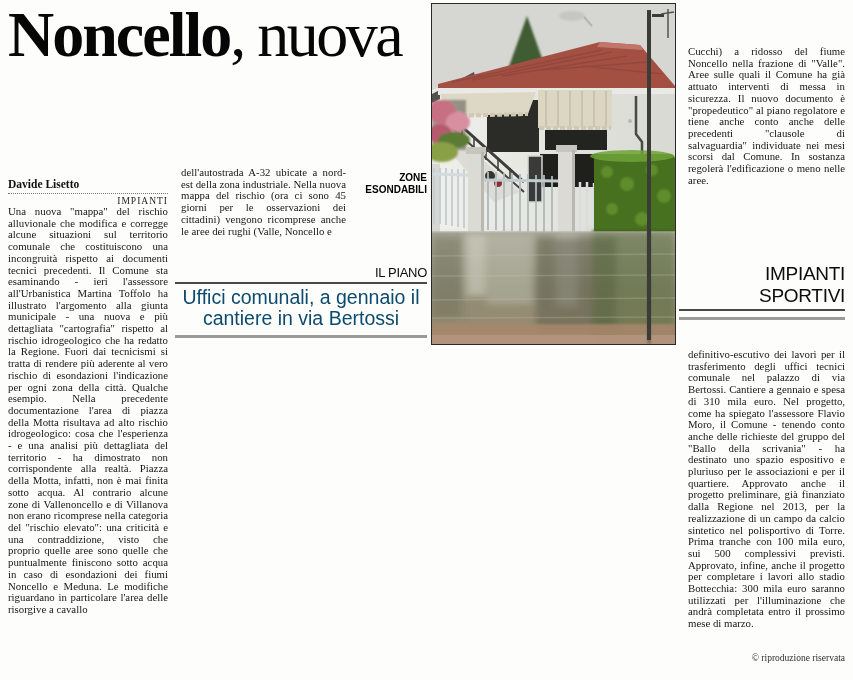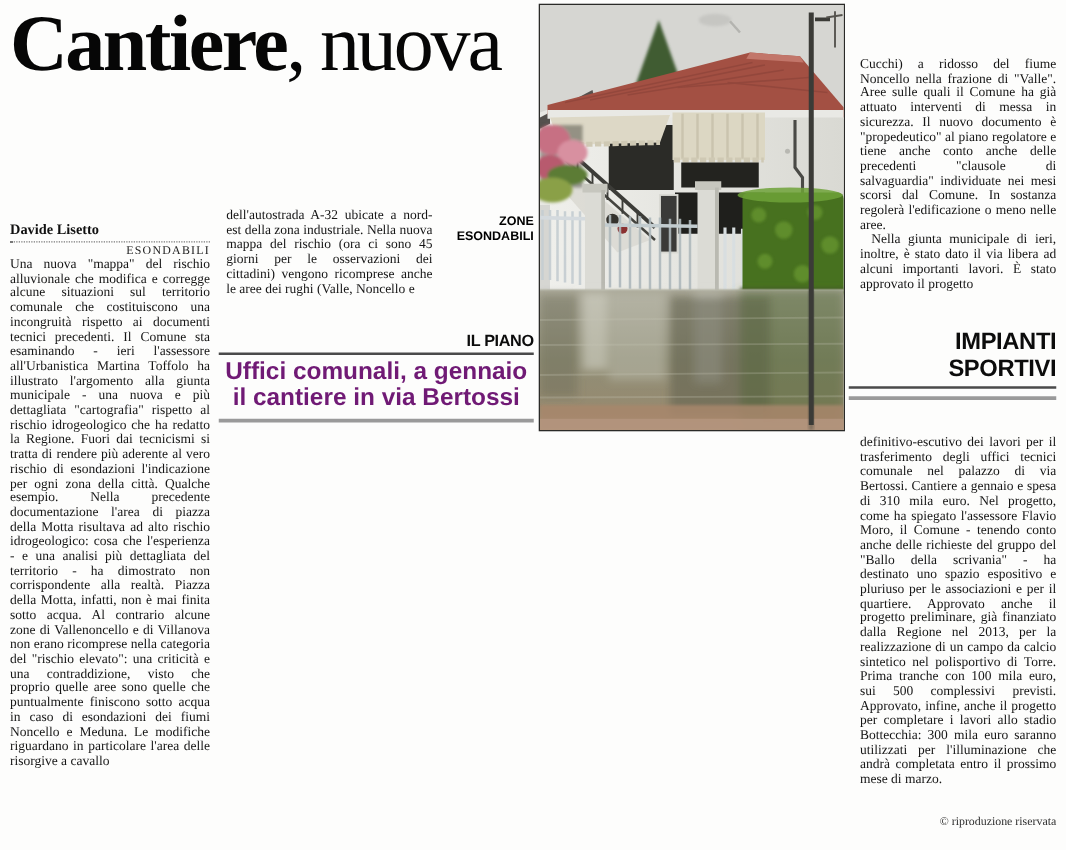--- a/index.html
+++ b/index.html
@@ -35,25 +35,25 @@
   }
   .bodycol p{margin:0;}
   .bodycol p.indent{text-indent:9px;}
   .col1{left:8px;top:206px;width:160px;height:470px;}
   .col2{left:181px;top:167px;width:165px;height:90px;}
   .rcol1{left:688px;top:46px;width:157px;height:208px;}
   .rcol2{left:688px;top:349px;width:157px;height:305px;}
   
   .sechead{font-family:"Liberation Sans", sans-serif;}
   .sechead .kicker{
-    font-weight:bold;color:#0c0c0c;text-align:right;
+    font-weight:normal;color:#0c0c0c;text-align:right;
     letter-spacing:-0.3px;
     border-bottom:2px solid #4a4a4a;padding-bottom:2px;
   }
-  .sechead .sectitle{color:#701a75;text-align:center;margin-top:3px;font-weight:bold;}
+  .sechead .sectitle{color:#0c4a6e;text-align:center;margin-top:3px;}
   .sechead .rule{border-bottom:3px solid #9a9a9a;margin-top:6px;}
   .plan{left:175px;top:265px;width:252px;}
   .plan .kicker{font-size:13px;}
   .plan .sectitle{font-size:19.5px;line-height:21px;}
   .sports{left:679px;top:263px;width:166px;}
   .sports .kicker{font-size:19px;}
   .sports .sectitle{font-size:20px;line-height:22.5px;}
   
   .caption{
     left:346px;top:172px;width:81px;text-align:right;
@@ -70,26 +70,26 @@
   
   .copyright{
     left:688px;top:653px;width:157px;text-align:right;
     font-family:Liberation Serif, serif;font-size:9.5px;color:#2e2e2e;
   }
 </style>
 </head>
 <body>
 
 <div class="abs headline">
-  <div><span class="hl-bold">Cantiere</span><span>, nuova</span></div>
+  <div><span class="hl-bold">Noncello</span><span>, nuova</span></div>
 </div>
 
 <div class="abs byline">
   <div class="author">Davide Lisetto</div>
-  <div class="place">ESONDABILI</div>
+  <div class="place">IMPIANTI</div>
 </div>
 
 <div class="abs bodycol col1">
   <p>Una nuova "mappa" del rischio alluvionale che modifica e corregge alcune situazioni sul territorio comunale che costituiscono una incongruità rispetto ai documenti tecnici precedenti. Il Comune sta esaminando - ieri l'assessore all'Urbanistica Martina Toffolo ha illustrato l'argomento alla giunta municipale - una nuova e più dettagliata "cartografia" rispetto al rischio idrogeologico che ha redatto la Regione. Fuori dai tecnicismi si tratta di rendere più aderente al vero rischio di esondazioni l'indicazione per ogni zona della città. Qualche esempio. Nella precedente documentazione l'area di piazza della Motta risultava ad alto rischio idrogeologico: cosa che l'esperienza - e una analisi più dettagliata del territorio - ha dimostrato non corrispondente alla realtà. Piazza della Motta, infatti, non è mai finita sotto acqua. Al contrario alcune zone di Vallenoncello e di Villanova non erano ricomprese nella categoria del "rischio elevato": una criticità e una contraddizione, visto che proprio quelle aree sono quelle che puntualmente finiscono sotto acqua in caso di esondazioni dei fiumi Noncello e Meduna. Le modifiche riguardano in particolare l'area delle risorgive a cavallo</p>
 </div>
 
 <div class="abs bodycol col2">
   <p>dell'autostrada A-32 ubicate a nord-est della zona industriale. Nella nuova mappa del rischio (ora ci sono 45 giorni per le osservazioni dei cittadini) vengono ricomprese anche le aree dei rughi (Valle, Noncello e</p>
 </div>
 
@@ -273,21 +273,20 @@
       <rect x="215" y="6" width="4" height="330" fill="#3b3b37"></rect>
       <rect x="220" y="10" width="12" height="3" fill="#3b3b37"></rect>
       <line x1="236" y1="34" x2="236" y2="5" stroke="#55534e" stroke-width="1.5"></line>
       <line x1="229" y1="10" x2="242" y2="8" stroke="#55534e" stroke-width="1.5"></line>
     </g>
   </svg>
 </div>
 
 <div class="abs bodycol rcol1">
   <p>Cucchi) a ridosso del fiume Noncello nella frazione di "Valle". Aree sulle quali il Comune ha già attuato interventi di messa in sicurezza. Il nuovo documento è "propedeutico" al piano regolatore e tiene anche conto anche delle precedenti "clausole di salvaguardia" individuate nei mesi scorsi dal Comune. In sostanza regolerà l'edificazione o meno nelle aree.</p>
-  <p class="indent">Nella giunta municipale di ieri, inoltre, è stato dato il via libera ad alcuni importanti lavori. È stato approvato il progetto</p>
 </div>
 
 <div class="abs sechead sports">
   <div class="kicker">IMPIANTI SPORTIVI</div>
   <div class="rule"></div>
 </div>
 
 <div class="abs bodycol rcol2">
   <p>definitivo-escutivo dei lavori per il trasferimento degli uffici tecnici comunale nel palazzo di via Bertossi. Cantiere a gennaio e spesa di 310 mila euro. Nel progetto, come ha spiegato l'assessore Flavio Moro, il Comune - tenendo conto anche delle richieste del gruppo del "Ballo della scrivania" - ha destinato uno spazio espositivo e pluriuso per le associazioni e per il quartiere. Approvato anche il progetto preliminare, già finanziato dalla Regione nel 2013, per la realizzazione di un campo da calcio sintetico nel polisportivo di Torre. Prima tranche con 100 mila euro, sui 500 complessivi previsti. Approvato, infine, anche il progetto per completare i lavori allo stadio Bottecchia: 300 mila euro saranno utilizzati per l'illuminazione che andrà completata entro il prossimo mese di marzo.</p>
 </div>

